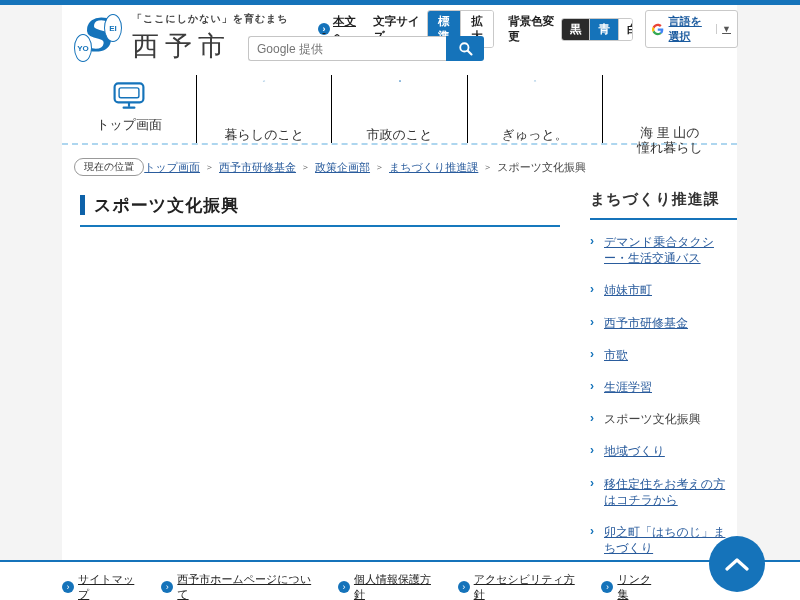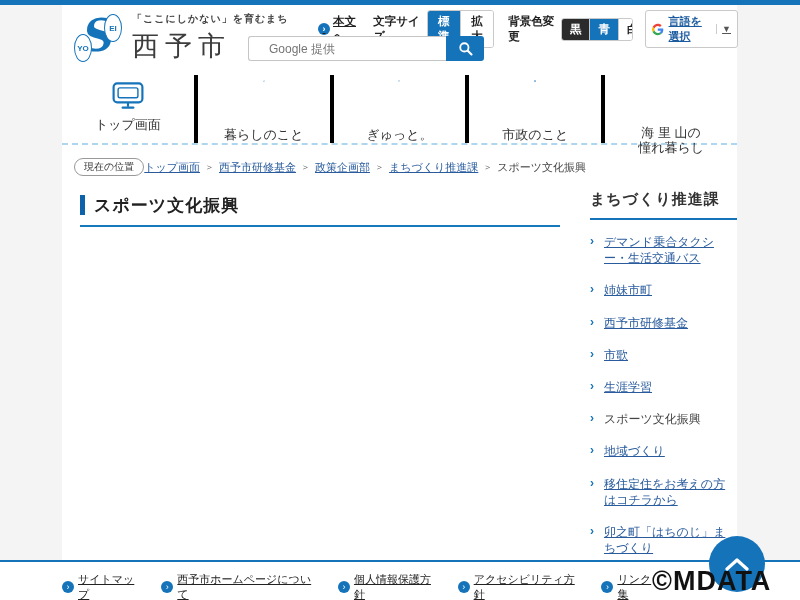--- a/index.html
+++ b/index.html
@@ -29,27 +29,27 @@
   .btn-group { display:inline-flex; border:1px solid #c9c9c9; border-radius:3px; overflow:hidden; }
   .ubtn { padding:3px 8px; font-size:11.5px; background:#fff; color:#222; cursor:pointer; border:none; font-weight:bold; font-family:inherit; }
   .ubtn + .ubtn { border-left:1px solid #c9c9c9; }
   .ubtn.blue { background:#1573ba; color:#fff; }
   .ubtn.black { background:#2b2b2b; color:#fff; }
   .gtranslate { margin-left:12px; display:flex; align-items:center; gap:5px; border:1px solid #c9c9c9; border-radius:3px; background:#fff; padding:3px 6px; cursor:pointer; }
   .gtranslate .glink { color:#1a5a9e; text-decoration:underline; font-weight:bold; font-size:11px; }
   .gtranslate .caret { font-size:9px; color:#555; border-left:1px solid #ccc; padding-left:5px; text-decoration:underline; }
 
   .searchrow { position:absolute; left:248px; top:36px; display:flex; }
-  .search-input { width:198px; height:25px; border:1px solid #c5c5c5; border-right:none; border-radius:3px 0 0 3px; padding:0 20px; font-size:12px; font-family:inherit; color:#333; outline:none; }
+  .search-input { width:198px; height:25px; border:1px solid #c5c5c5; border-right:none; border-radius:3px 0 0 3px; padding:0 8px; font-size:12px; font-family:inherit; color:#333; outline:none; }
   .search-btn { width:38px; height:25px; background:#1573ba; border:none; border-radius:0 3px 3px 0; cursor:pointer; display:flex; align-items:center; justify-content:center; }
 
   
   .nav { position:absolute; left:62px; top:75px; width:675px; height:70px; display:flex; border-bottom:2px dashed #aed6ef; }
   .nav-item { flex:1; display:flex; flex-direction:column; align-items:center; justify-content:flex-start; padding-top:5px; cursor:pointer; position:relative; }
-  .nav-item + .nav-item { border-left:4px solid #000000;gap:40px; }
+  .nav-item + .nav-item { border-left:1px solid #000000;gap:40px; }
   .nav-label { font-size:13px; color:#333; margin-top:6px; text-align:center; line-height:1.15; }
 
   
   .crumbs { position:absolute; left:74px; top:158px; width:660px; display:flex; align-items:center; font-size:11px; }
   .loc-pill { border:1px solid #999; border-radius:9px; padding:1px 9px; font-size:10px; color:#333; background:#fff; flex:none; }
   .crumbs .sep { margin:0 5px; color:#666; font-size:9px; }
   .crumb-link { color:#2a5c9d; text-decoration:underline; cursor:pointer; }
   .crumb-link:first-of-type { margin-left:12px; }
   .crumb-current { color:#444; }
 
@@ -150,36 +150,20 @@
       <span class="nav-label">トップ画面</span>
     </div>
     <div class="nav-item">
       <svg width="36" height="32" viewBox="0 0 40 34">
         <path d="M5 17 L20 4 L35 17" fill="none" stroke="#1573ba" stroke-width="2.4" stroke-linejoin="round"></path>
         <path d="M28 7 v-4 h4 v7" fill="none" stroke="#1573ba" stroke-width="2"></path>
         <path d="M9 17 v13 h22 v-13" fill="none" stroke="#1573ba" stroke-width="2.4"></path>
         <rect x="16.5" y="21" width="7" height="9" fill="none" stroke="#1573ba" stroke-width="2"></rect>
       </svg>
       <span class="nav-label">暮らしのこと</span>
-    </div>
-    <div class="nav-item">
-      <svg width="34" height="32" viewBox="0 0 40 36">
-        <circle cx="20" cy="20" r="13" fill="none" stroke="#1573ba" stroke-width="2.4"></circle>
-        <path d="M20 7 l-4 -3 M20 7 l4 -3 M20 7 l0 -4" stroke="#1573ba" stroke-width="2" stroke-linecap="round"></path>
-        <g fill="#1573ba">
-          <circle cx="15" cy="16" r="1.4"></circle>
-            <circle cx="25" cy="16" r="1.4"></circle>
-          <circle cx="13" cy="22" r="1.4"></circle>
-            <circle cx="20" cy="21" r="1.4"></circle>
-            <circle cx="27" cy="22" r="1.4"></circle>
-          <circle cx="16" cy="27" r="1.4"></circle>
-            <circle cx="24" cy="27" r="1.4"></circle>
-        </g>
-      </svg>
-      <span class="nav-label">ぎゅっと。</span>
     </div>
     <div class="nav-item">
       <svg width="36" height="32" viewBox="0 0 40 34">
         <rect x="11" y="3" width="18" height="28" fill="#1573ba"></rect>
         <g fill="#ffffff">
           <rect x="14" y="6" width="3" height="3"></rect>
             <rect x="18.5" y="6" width="3" height="3"></rect>
             <rect x="23" y="6" width="3" height="3"></rect>
           <rect x="14" y="11" width="3" height="3"></rect>
             <rect x="18.5" y="11" width="3" height="3"></rect>
@@ -189,20 +173,36 @@
             <rect x="23" y="16" width="3" height="3"></rect>
           <rect x="14" y="21" width="3" height="3"></rect>
             <rect x="23" y="21" width="3" height="3"></rect>
           <rect x="18.5" y="23" width="3" height="8"></rect>
         </g>
         <line x1="7" y1="31" x2="33" y2="31" stroke="#1573ba" stroke-width="2.4"></line>
       </svg>
       <span class="nav-label">市政のこと</span>
     </div>
     <div class="nav-item">
+      <svg width="34" height="32" viewBox="0 0 40 36">
+        <circle cx="20" cy="20" r="13" fill="none" stroke="#1573ba" stroke-width="2.4"></circle>
+        <path d="M20 7 l-4 -3 M20 7 l4 -3 M20 7 l0 -4" stroke="#1573ba" stroke-width="2" stroke-linecap="round"></path>
+        <g fill="#1573ba">
+          <circle cx="15" cy="16" r="1.4"></circle>
+            <circle cx="25" cy="16" r="1.4"></circle>
+          <circle cx="13" cy="22" r="1.4"></circle>
+            <circle cx="20" cy="21" r="1.4"></circle>
+            <circle cx="27" cy="22" r="1.4"></circle>
+          <circle cx="16" cy="27" r="1.4"></circle>
+            <circle cx="24" cy="27" r="1.4"></circle>
+        </g>
+      </svg>
+      <span class="nav-label">ぎゅっと。</span>
+    </div>
+    <div class="nav-item">
       <svg width="40" height="30" viewBox="0 0 44 32">
         <path d="M6 20 L15 5 L21 14" fill="none" stroke="#1573ba" stroke-width="2.4" stroke-linejoin="round"></path>
         <path d="M17 18 L27 5 L38 20" fill="none" stroke="#1573ba" stroke-width="2.4" stroke-linejoin="round"></path>
         <path d="M24 23 q2.5 -3 5 0 q2.5 3 5 0 q2.5 -3 5 0" fill="none" stroke="#1573ba" stroke-width="1.8"></path>
         <path d="M24 27 q2.5 -3 5 0 q2.5 3 5 0 q2.5 -3 5 0" fill="none" stroke="#1573ba" stroke-width="1.8"></path>
         <path d="M24 31 q2.5 -3 5 0 q2.5 3 5 0 q2.5 -3 5 0" fill="none" stroke="#1573ba" stroke-width="1.8"></path>
       </svg>
       <span class="nav-label"><span>海 里 山の</span><br><span>憧れ暮らし</span></span>
     </div>
   </nav>
@@ -261,14 +261,13 @@
       </span>
     <span class="foot-link">
         <span class="bullet">›</span>
         <span class="t">アクセシビリティ方針</span>
       </span>
     <span class="foot-link">
         <span class="bullet">›</span>
         <span class="t">リンク集</span>
       </span>
   </div>
-  <div class="watermark">©MDATA</div>
 </div>
 
 </body></html>

